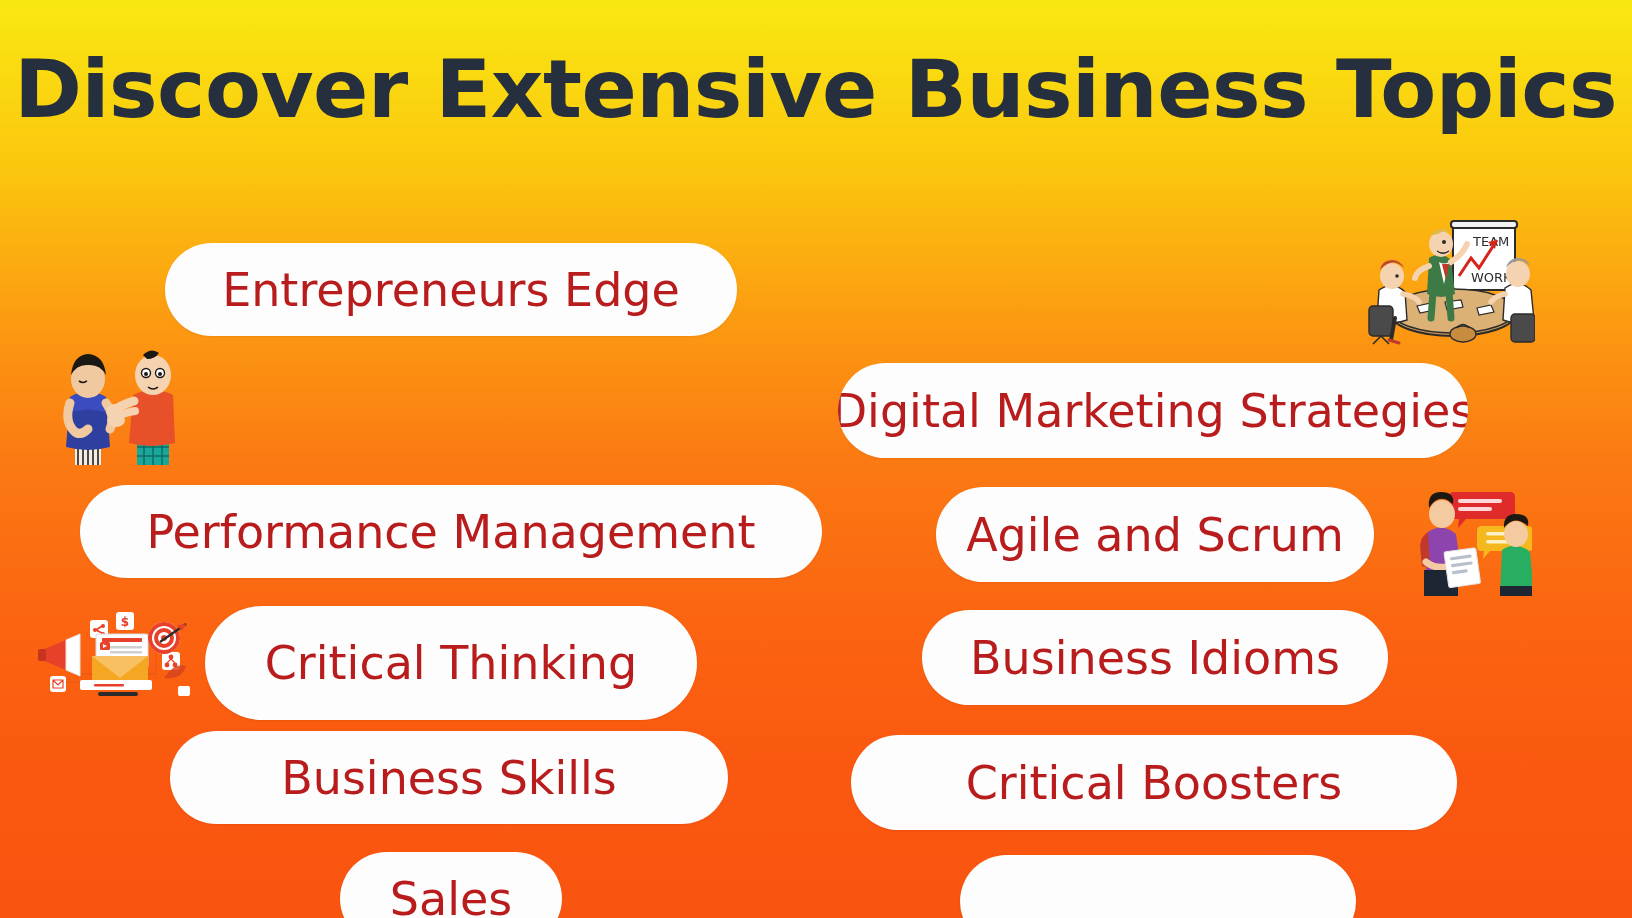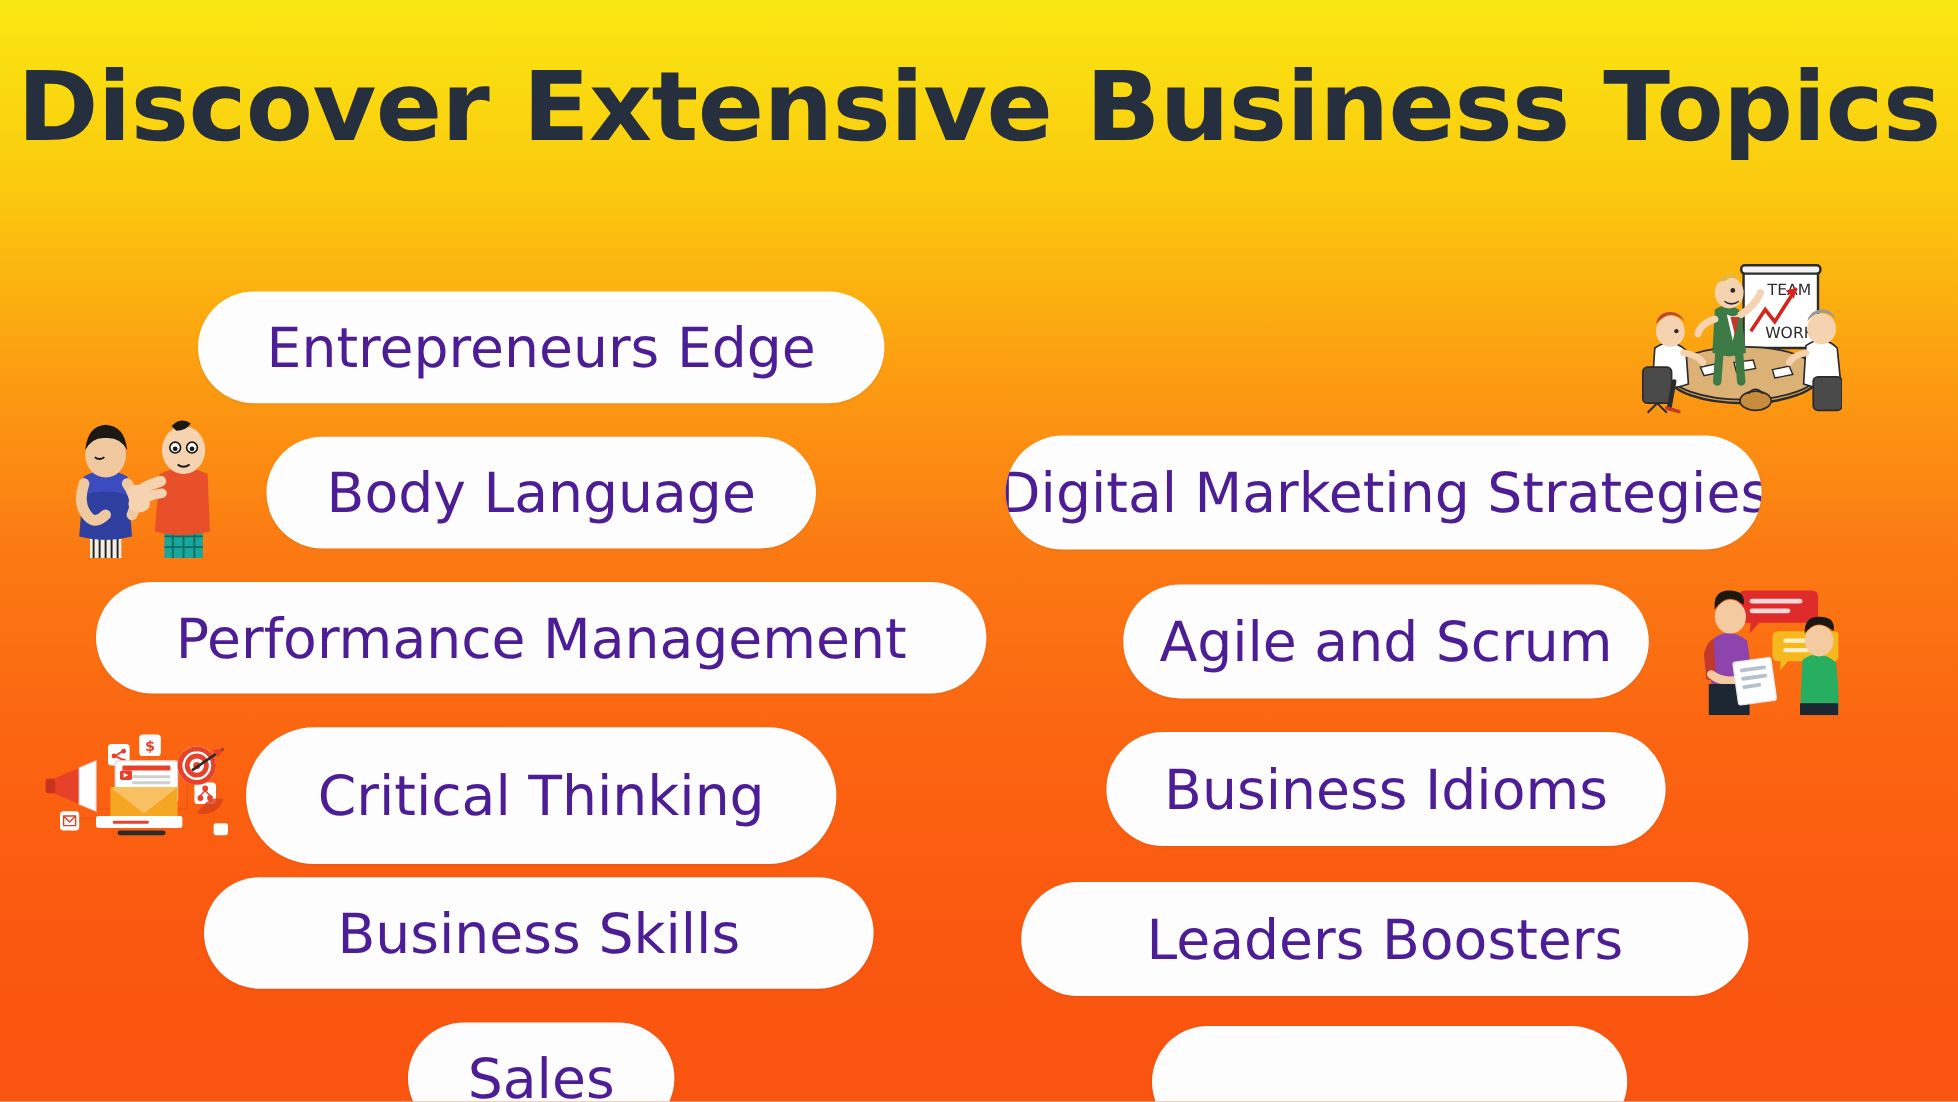--- a/index.html
+++ b/index.html
@@ -42,21 +42,21 @@
   }
 
   
   .pill{
     position:absolute;
     background:#FDFDFD;
     border-radius:999px;
     display:flex;
     align-items:center;
     justify-content:center;
-    color:#4c1d95;
+    color:#b91c1c;
     font-family:"DejaVu Sans", sans-serif;
     font-weight:400;
     font-size:46px;
     letter-spacing:0px;
     white-space:nowrap;
     box-shadow:0 1px 2px rgba(120,40,0,.10);
     overflow:hidden;
   }
   .pill span{ display:block; line-height:1; }
 
@@ -303,23 +303,20 @@
         <ellipse cx="106" cy="46" rx="12" ry="13" fill="#F4CBA0"></ellipse>
         <path d="M94 40 q10 -14 24 -2 q2 -12 -12 -12 q-13 0 -12 14 Z" fill="#1C1814"></path>
         <rect x="90" y="98" width="32" height="10" fill="#1D2633"></rect>
       </g>
     </svg>
   </div>
 
   <div class="pill L1">
     <span>Entrepreneurs Edge</span>
   </div>
-  <div class="pill L2">
-    <span>Body Language</span>
-  </div>
   <div class="pill L3">
     <span>Performance Management</span>
   </div>
   <div class="pill L4">
     <span>Critical Thinking</span>
   </div>
   <div class="pill L5">
     <span>Business Skills</span>
   </div>
   <div class="pill L6">
@@ -329,19 +326,19 @@
   <div class="pill R2">
     <span>Digital Marketing Strategies</span>
   </div>
   <div class="pill R3">
     <span>Agile and Scrum</span>
   </div>
   <div class="pill R4">
     <span>Business Idioms</span>
   </div>
   <div class="pill R5">
-    <span>Leaders Boosters</span>
+    <span>Critical Boosters</span>
   </div>
   <div class="pill R6">
     <span></span>
   </div>
 
 </div>
 
 </body></html>

